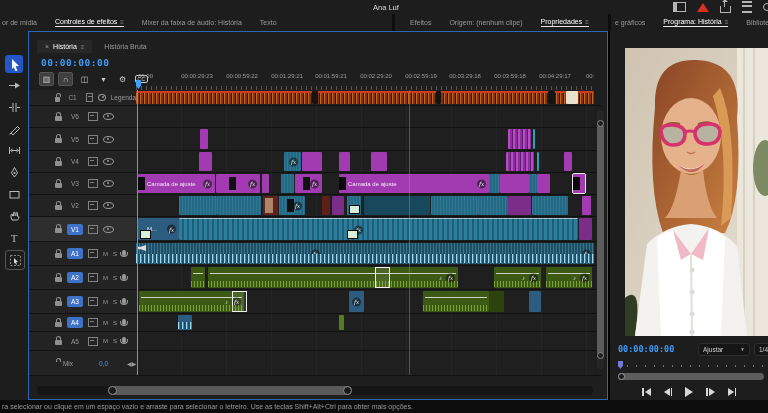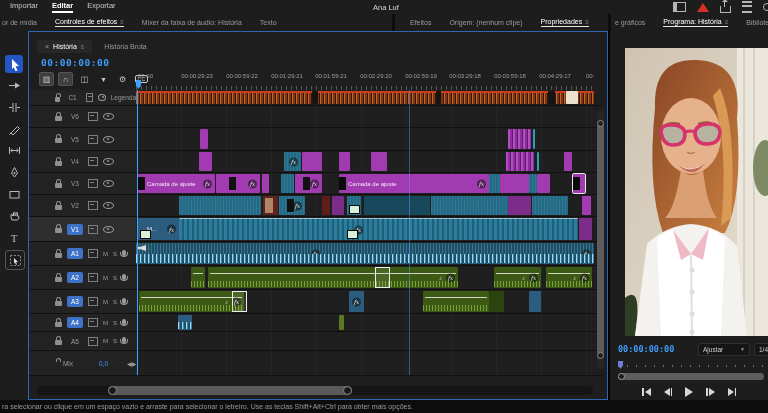--- a/index.html
+++ b/index.html
@@ -158,25 +158,20 @@
   .bar{width:1.5px;height:8px;background:#d9d9d9;}
   .tri-r.big{border-top-width:5px;border-bottom-width:5px;border-left-width:8px;}
   
   #statusbar{position:absolute;left:0;top:400px;width:768px;height:13px;background:#0c0c0c;
              font-size:7px;color:#9a9a9a;display:flex;align-items:center;padding-left:2px;box-sizing:border-box;}
 </style>
 </head>
 <body>
 
 <div id="menubar">
-  <div id="menu-left">
-      <span class="menu-item">Importar</span>
-      <span class="menu-item active">Editar</span>
-      <span class="menu-item">Exportar</span>
-    </div>
   <span id="menu-user">Ana Luf</span>
   <div id="menu-icons">
     <span class="wsico"></span>
     <span class="warnico"></span>
     <span class="shareico"></span>
     <span class="hambico"></span>
     <span class="searchico"></span>
   </div>
 </div>
 

